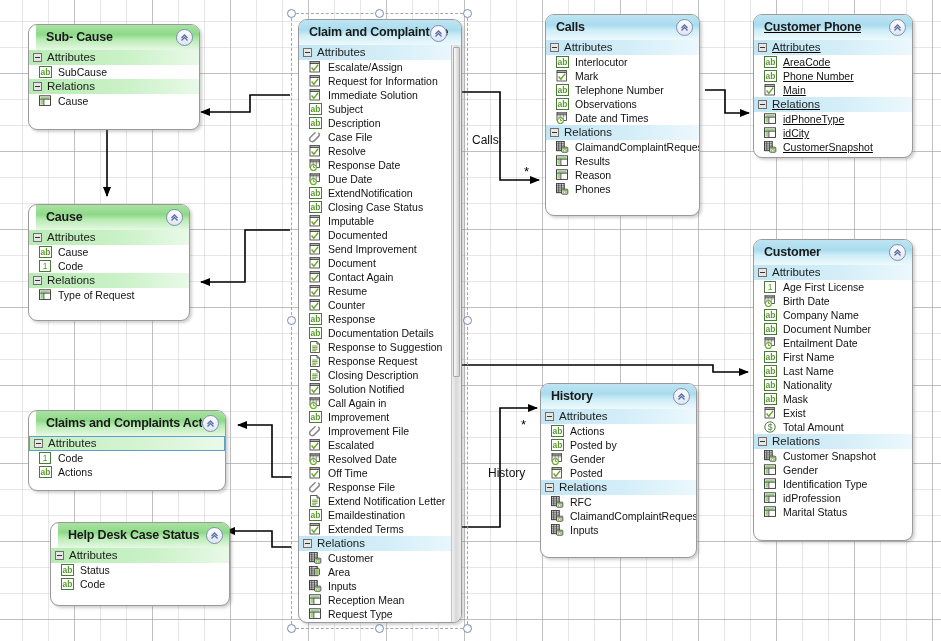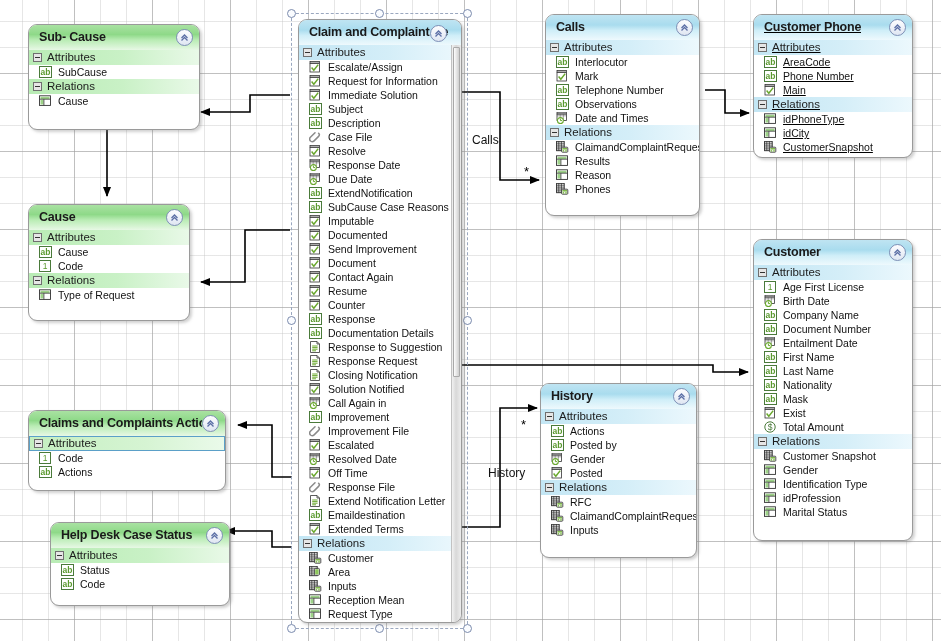--- a/index.html
+++ b/index.html
@@ -35,21 +35,21 @@
   .entity .title{
     height:25px;line-height:25px;
     padding:0 6px 0 10px;
     font-size:12.5px;font-weight:bold;color:#1a1a1a;
     letter-spacing:-0.2px;
     display:flex;align-items:center;justify-content:space-between;
     white-space:nowrap;
     position:relative;
   }
   .entity .title .tl{overflow:hidden;text-overflow:clip;}
-  .green .title{background:linear-gradient(to bottom,#a9e2a2 0%,#8ed988 38%,#b9ecb4 60%,#e7f8e5 100%);}
+  .green .title{background:linear-gradient(to bottom,#a9e2a2 0%,#8ed988 38%,#b9ecb4 60%,#e7f8e5 100%);margin-left:7px;}
   .blue  .title{background:linear-gradient(to bottom,#bfe4f2 0%,#a9dcee 40%,#cfeef8 62%,#eef9fd 100%);}
   .collapse-btn{
     width:15px;height:15px;border-radius:50%;
     border:1px solid #7d8fb5;
     background:linear-gradient(to bottom,#fdfdff,#dfe6f2);
     display:flex;align-items:center;justify-content:center;
     flex:0 0 auto;
     font-size:9px;color:#5c6fa6;line-height:1;
   }
   .collapse-btn svg{display:block;}
@@ -433,21 +433,21 @@
           </span>
           <span>ExtendNotification</span>
         </div>
         <div class="row">
           <span class="ic">
             <svg width="13" height="12" viewBox="0 0 13 12">
               <rect x="0.5" y="0.5" width="12" height="11" fill="#fff" stroke="#4a7a3a"></rect>
               <text x="6.5" y="9" font-size="8.5" font-family="Liberation Sans, sans-serif" font-weight="bold" fill="#5a9a2e" text-anchor="middle">ab</text>
             </svg>
           </span>
-          <span>SubCause Case Reasons</span>
+          <span>Closing Case Status</span>
         </div>
         <div class="row">
           <span class="ic">
             <svg width="13" height="12" viewBox="0 0 13 12">
               <rect x="1" y="0.4" width="9.5" height="1.6" fill="#fff" stroke="#333" stroke-width="0.8"></rect>
               <rect x="1" y="2.4" width="9.5" height="8.6" fill="#fff" stroke="#333" stroke-width="0.8"></rect>
               <path d="M2.6,6.6 L4.8,9.2 L9.2,3.6" stroke="#6aa82e" stroke-width="1.5" fill="none"></path>
             </svg>
           </span>
           <span>Imputable</span>
@@ -551,21 +551,21 @@
           <span>Response Request</span>
         </div>
         <div class="row">
           <span class="ic">
             <svg width="13" height="12" viewBox="0 0 13 12">
               <path d="M1.5,0.5 H8 L10.5,3 V11.5 H1.5 Z" fill="#fff" stroke="#333" stroke-width="0.8"></path>
               <path d="M8,0.5 V3 H10.5" fill="none" stroke="#333" stroke-width="0.8"></path>
               <path d="M3.2,5 H8.6 M3.2,6.6 H8.6 M3.2,8.2 H8.6 M3.2,9.8 H7" stroke="#6aa82e" stroke-width="1"></path>
             </svg>
           </span>
-          <span>Closing Notification</span>
+          <span>Closing Description</span>
         </div>
         <div class="row">
           <span class="ic">
             <svg width="13" height="12" viewBox="0 0 13 12">
               <rect x="1" y="0.4" width="9.5" height="1.6" fill="#fff" stroke="#333" stroke-width="0.8"></rect>
               <rect x="1" y="2.4" width="9.5" height="8.6" fill="#fff" stroke="#333" stroke-width="0.8"></rect>
               <path d="M2.6,6.6 L4.8,9.2 L9.2,3.6" stroke="#6aa82e" stroke-width="1.5" fill="none"></path>
             </svg>
           </span>
           <span>Solution Notified</span>

